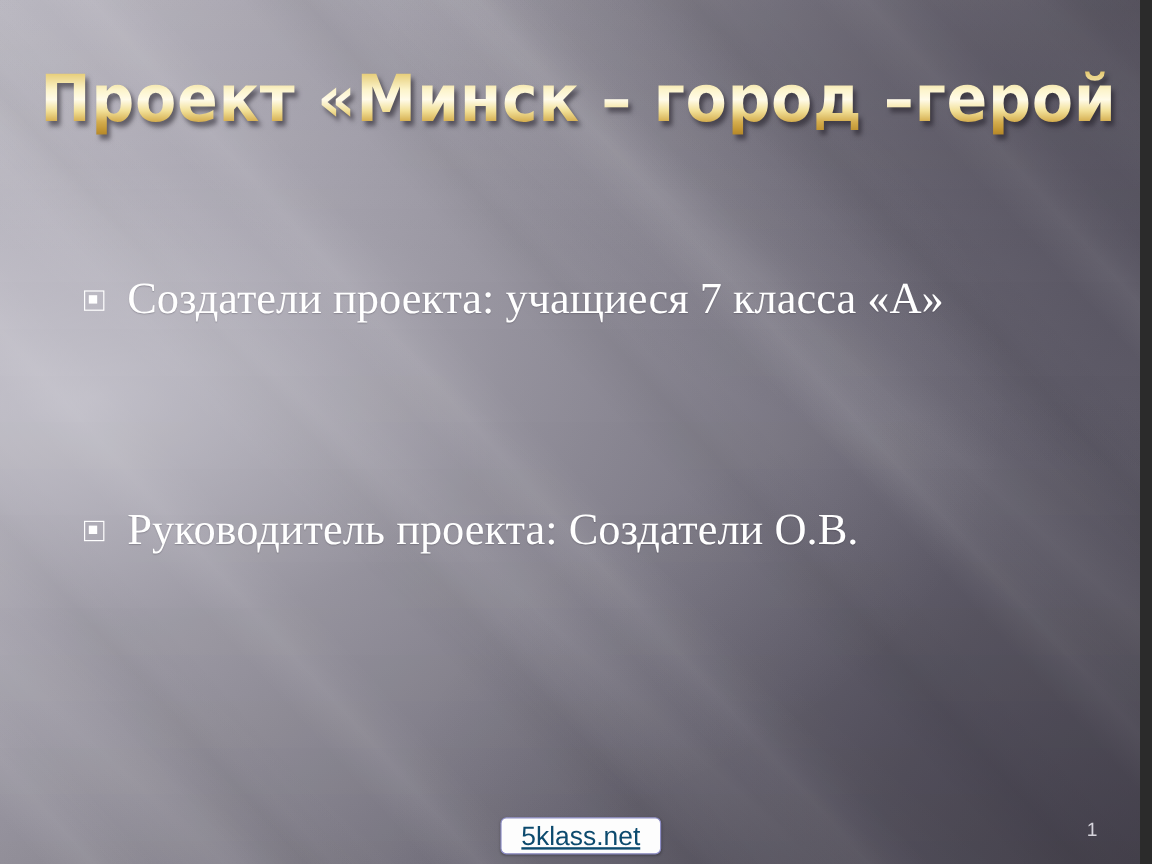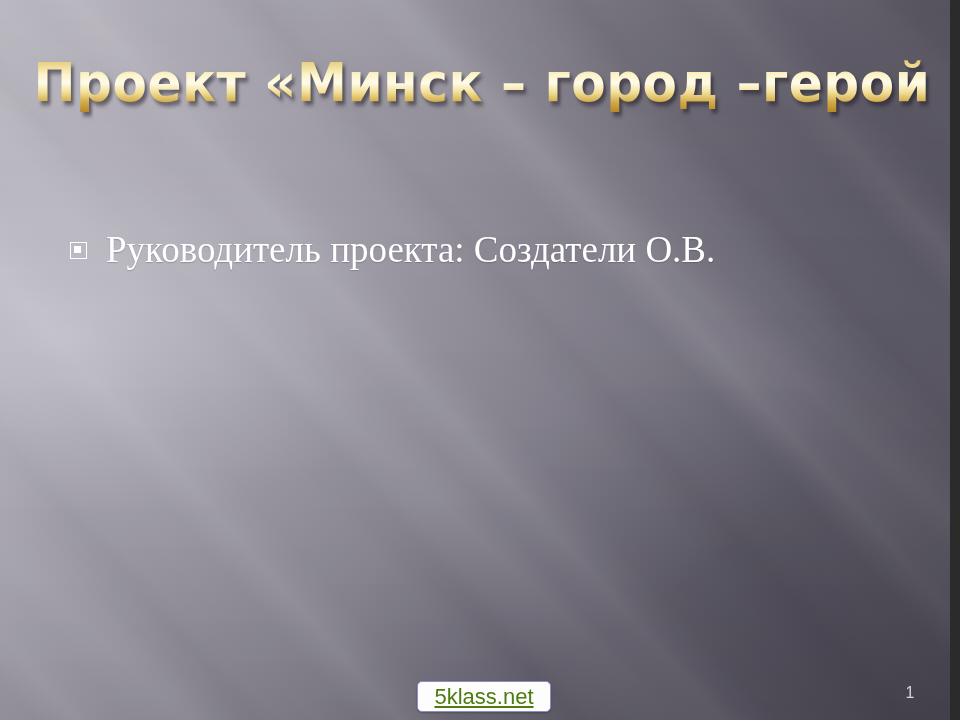--- a/index.html
+++ b/index.html
@@ -172,21 +172,21 @@
     border-radius: 5px;
     box-sizing: border-box;
     display: flex;
     align-items: center;
     justify-content: center;
     box-shadow: 0 1px 2px rgba(0,0,0,0.25);
   }
   .watermark-link {
     font-family: "Liberation Sans", sans-serif;
     font-size: 22px;
-    color: #4d7c0f;
+    color: #0c4a6e;
     text-decoration: underline;
     text-underline-offset: 2px;
     letter-spacing: 0px;
   }
 
   
   .page-number {
     position: absolute;
     left: 895px;
     top: 684px;
@@ -205,20 +205,24 @@
   <div class="bg-layer bg-base"></div>
   <div class="bg-layer bg-streaks"></div>
   <div class="bg-layer bg-streaks2"></div>
   <div class="bg-layer bg-vignette"></div>
   <div class="bg-layer bg-soft"></div>
 
   <div class="title">Проект «Минск – город –герой»</div>
 
   <div class="body-block">
 
+    <div class="bullet-row">
+      <span class="bullet-marker"></span>
+      <span class="bullet-text">Создатели проекта: учащиеся  7 класса «А»</span>
+    </div>
 
     <div class="bullet-row">
       <span class="bullet-marker"></span>
       <span class="bullet-text">Руководитель проекта: Создатели О.В.</span>
     </div>
 
   </div>
 
   <div class="watermark">
     <span class="watermark-link">5klass.net</span>

